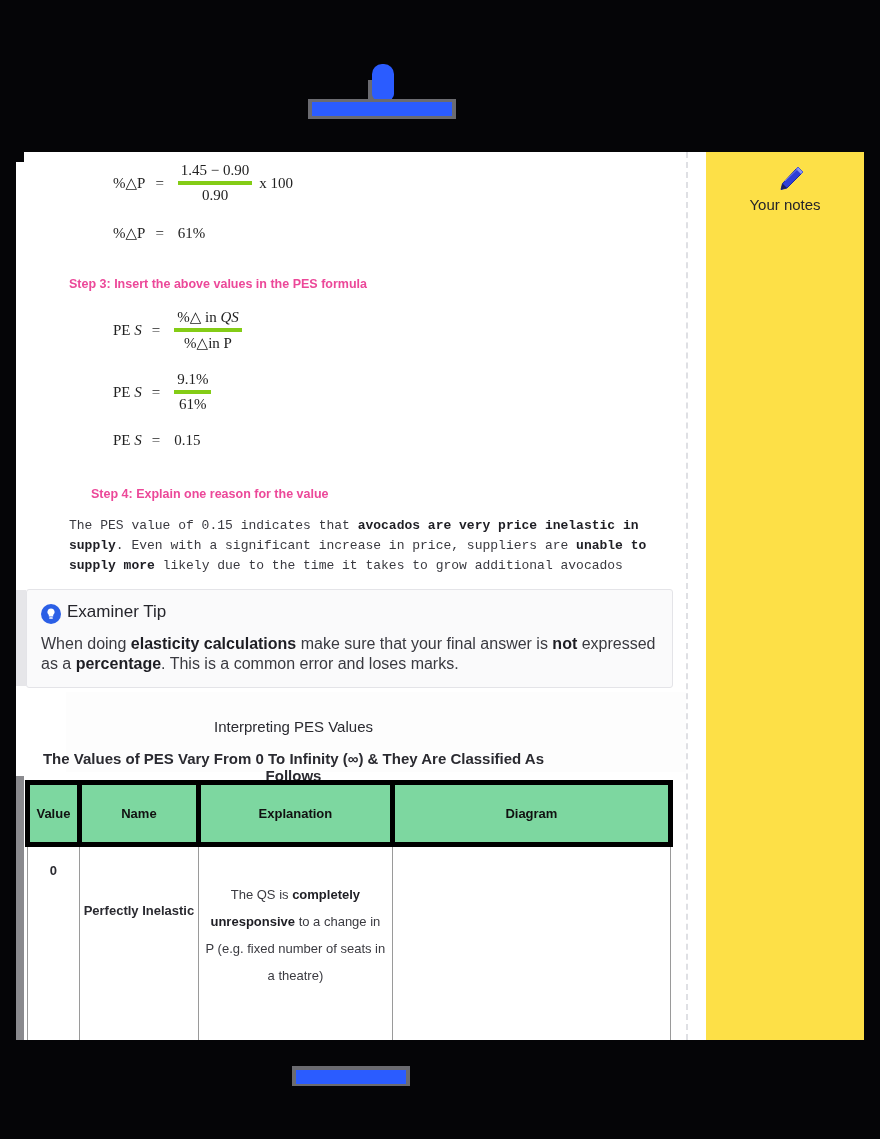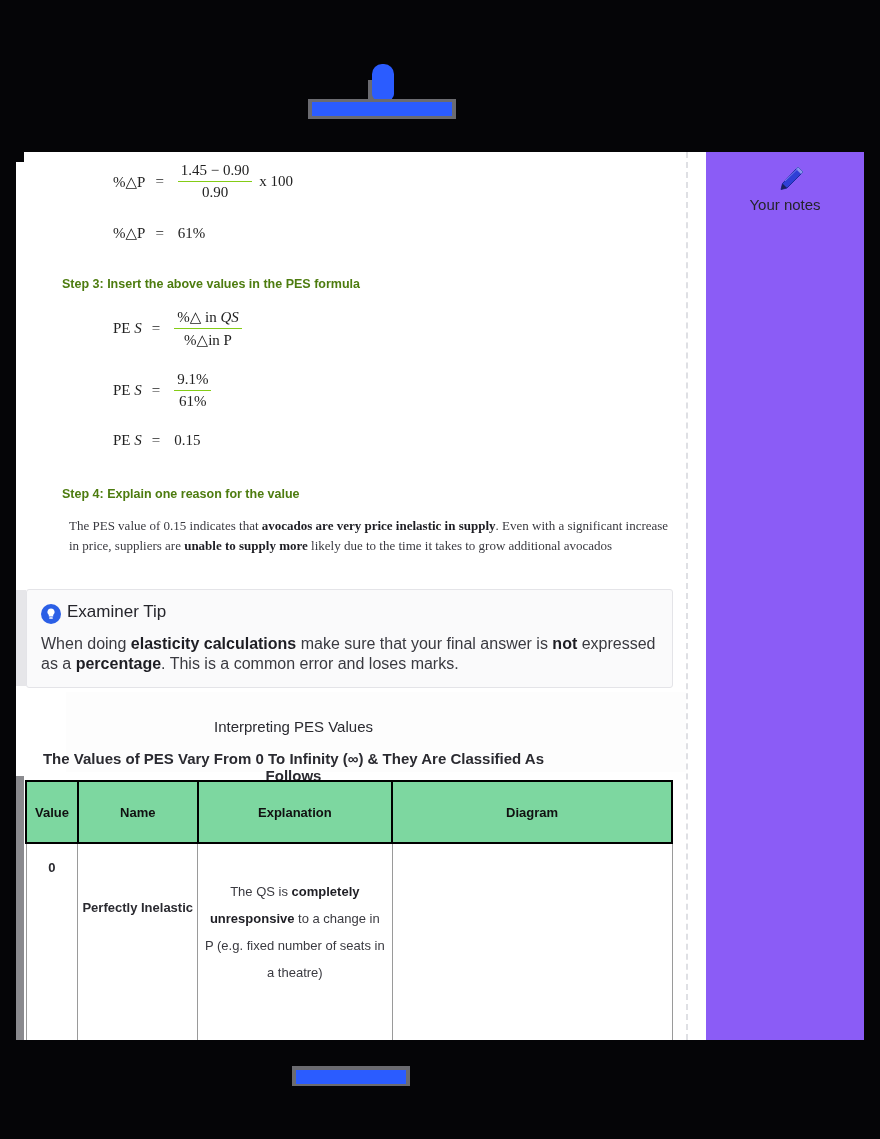--- a/index.html
+++ b/index.html
@@ -11,51 +11,51 @@
     .top-icon-bg { position: absolute; left: 368px; top: 80px; width: 24px; height: 20px; background: #6b6b70; }
     .top-icon { position: absolute; left: 372px; top: 64px; width: 22px; height: 36px; background: #2b5cff; border-radius: 10px 10px 6px 6px; }
 
     .bottom-bar { position: absolute; left: 292px; top: 1066px; width: 118px; height: 20px; background: #6b6b70; }
     .bottom-bar-inner { position: absolute; left: 4px; top: 4px; right: 4px; bottom: 2px; background: #2b5cff; }
 
     .page { position: absolute; left: 16px; top: 152px; width: 848px; height: 888px; background: #ffffff; overflow: hidden; }
     .page-notch { position: absolute; left: 16px; top: 152px; width: 8px; height: 10px; background: #050507; }
     .main { position: absolute; left: 0; top: 0; width: 670px; height: 888px; }
     .divider { position: absolute; left: 670px; top: 0; width: 0; height: 888px; border-left: 2px dashed #dfe0e4; }
-    .notes { position: absolute; left: 690px; top: 0; width: 158px; height: 888px; background: #8b5cf6; }
+    .notes { position: absolute; left: 690px; top: 0; width: 158px; height: 888px; background: #fde047; }
     .notes-icon { position: absolute; left: 70px; top: 12px; width: 30px; height: 30px; }
     .notes-label { position: absolute; left: 0; width: 158px; top: 44px; text-align: center; font-family: "Liberation Sans", sans-serif; font-size: 15px; color: #24242a; }
 
     .math { position: absolute; font-family: "Liberation Serif", serif; font-size: 15px; color: #222; white-space: nowrap; display: flex; align-items: center; }
     .math .lhs { margin-right: 10px; }
     .math .eq { margin-right: 14px; }
     .frac { display: inline-flex; flex-direction: column; align-items: center; }
-    .frac .num { padding: 0 3px 2px 3px; border-bottom: 1px solid #84cc16; }
+    .frac .num { padding: 0 3px 2px 3px; border-bottom: 4px solid #84cc16; }
     .frac .den { padding-top: 2px; }
     .math .tail { margin-left: 7px; }
     .it { font-style: italic; }
 
-    .step-head { position: absolute; left: 46px; font-family: "Liberation Sans", sans-serif; font-weight: bold; font-size: 12.5px; color: #4d7c0f; }
-    .para { position: absolute; left: 53px; width: 600px; font-family: Liberation Serif, serif; font-size: 13px; line-height: 20px; color: #3a3a40; }
+    .step-head { position: absolute; left: 53px; font-family: "Liberation Sans", sans-serif; font-weight: bold; font-size: 12.5px; color: #ec4899; }
+    .para { position: absolute; left: 53px; width: 600px; font-family: Liberation Mono, monospace; font-size: 13px; line-height: 20px; color: #3a3a40; }
     .para b { color: #1e1e24; }
 
     .tip-rail { position: absolute; left: 0; top: 438px; width: 10px; height: 96px; background: #e6e6e9; }
     .tip { position: absolute; left: 10px; top: 437px; width: 647px; height: 99px; background: #fafafb; border: 1px solid #e4e4e8; border-radius: 3px; }
     .tip-icon { position: absolute; left: 14px; top: 14px; width: 20px; height: 20px; border-radius: 50%; background: #2b5fe6; }
     .tip-title { position: absolute; left: 40px; top: 12px; font-family: "Liberation Sans", sans-serif; font-size: 17px; color: #25252b; }
     .tip-text { position: absolute; left: 14px; top: 44px; width: 625px; font-family: "Liberation Sans", sans-serif; font-size: 16px; line-height: 20px; color: #3a3a40; }
     .tip-text b { color: #1e1e24; }
 
     .section-bg { position: absolute; left: 50px; top: 540px; width: 620px; height: 80px; background: #fdfdfd; }
     .section-title { position: absolute; left: 0; width: 555px; top: 566px; text-align: center; font-family: "Liberation Sans", sans-serif; font-size: 15px; color: #2a2a30; }
     .section-sub { position: absolute; left: 0; width: 555px; top: 598px; text-align: center; font-family: "Liberation Sans", sans-serif; font-weight: bold; font-size: 15px; color: #2a2a30; }
 
     .tbl-rail { position: absolute; left: 0; top: 624px; width: 8px; height: 264px; background: #8a8a8e; }
     table { position: absolute; left: 9px; top: 628px; width: 648px; border-collapse: collapse; font-family: "Liberation Sans", sans-serif; }
-    th { background: #7dd7a0; height: 62px; font-size: 13px; font-weight: bold; color: #111; border: 2px solid #000000; text-align: center; }
+    th { background: #7dd7a0; height: 62px; font-size: 13px; font-weight: bold; color: #111; border: 5px solid #000000; text-align: center; }
     td { height: 200px; border: 1px solid #9a9a9a; vertical-align: top; font-size: 13px; color: #2a2a30; text-align: center; }
     td.c-val { font-weight: bold; padding-top: 16px; }
     td.c-name { font-weight: bold; padding-top: 56px; }
     td.c-expl { padding: 34px 6px 0 6px; line-height: 27px; color: #3a3a40; }
     td.c-expl b { color: #1e1e24; }
   </style>
 </head>
 <body>
 
 <div class="top-icon-bg"></div>
@@ -102,21 +102,21 @@
         <span class="den">61%</span>
       </span>
     </div>
 
     <div class="math" style="left:97px; top:280px;">
       <span class="lhs"><span>PE</span> <span class="it">S</span></span>
       <span class="eq">=</span>
       <span>0.15</span>
     </div>
 
-    <div class="step-head" style="top:335px;">Step 4: Explain one reason for the value</div>
+    <div class="step-head" style="top:335px;margin-left:22px;">Step 4: Explain one reason for the value</div>
 
     <div class="para" style="top:364px;"><span>The PES value of 0.15 indicates that </span><b>avocados are very price inelastic in supply</b><span>. Even with a significant increase in price, suppliers are </span><b>unable to supply more</b><span> likely due to the time it takes to grow additional avocados</span></div>
 
     <div class="tip-rail"></div>
     <div class="tip">
       <div class="tip-icon">
         <svg width="20" height="20" viewBox="0 0 20 20">
             <path d="M10 4.5a3.6 3.6 0 0 0-2.2 6.5v1.6h4.4V11A3.6 3.6 0 0 0 10 4.5z" fill="#fff"></path>
             <rect x="8.2" y="13.3" width="3.6" height="1.5" rx="0.6" fill="#fff"></rect>
           </svg>

